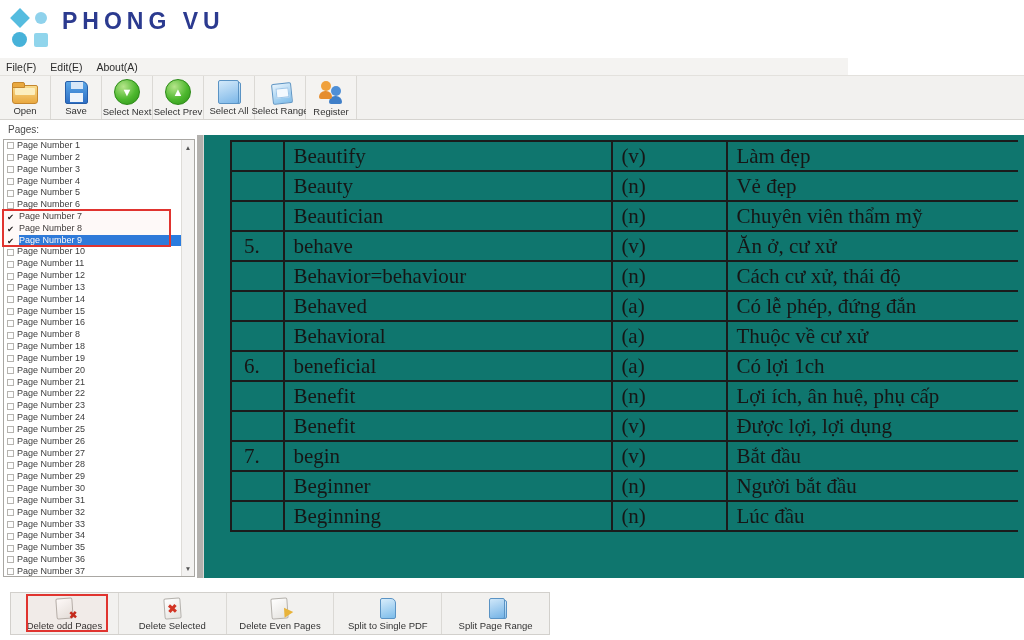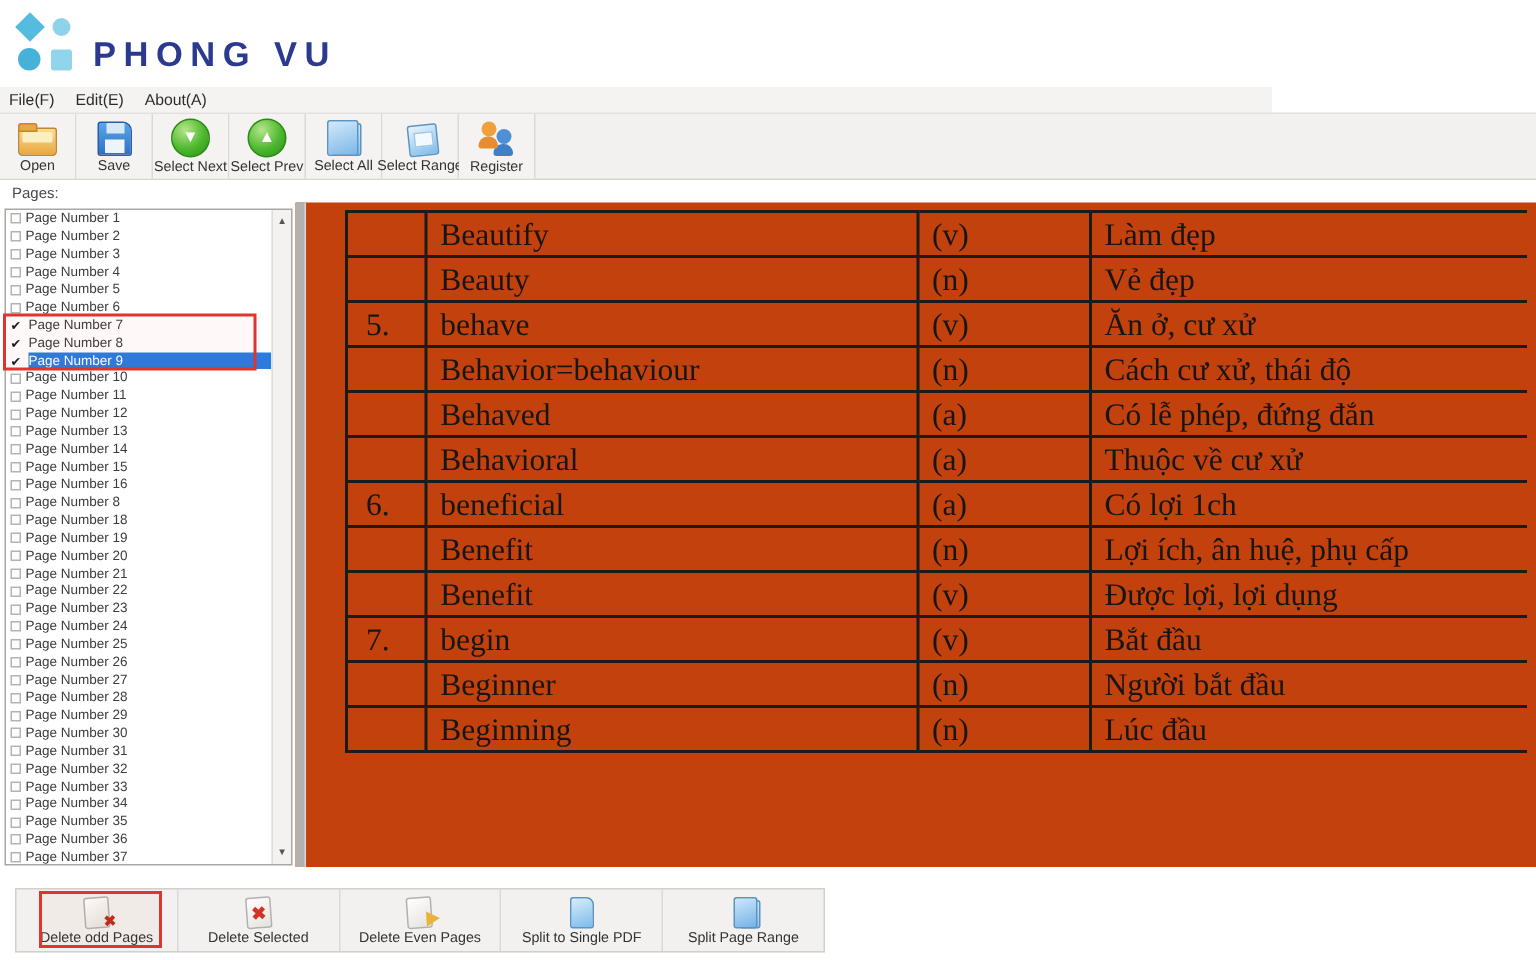--- a/index.html
+++ b/index.html
@@ -2,21 +2,21 @@
 <html><head>
 <meta charset="utf-8">
 <style>
   * { margin:0; padding:0; box-sizing:border-box; }
   html,body { width:1024px; height:640px; overflow:hidden; }
   body { font-family:"Liberation Sans", sans-serif; background:#fff; position:relative; }
   #stage { position:absolute; left:0; top:0; width:1024px; height:640px; background:#fff; }
 
   
   .header { position:absolute; left:0; top:0; width:1024px; height:58px; background:#ffffff; }
-  .brand { position:absolute; left:10px; top:8px; display:flex; align-items:flex-end; gap:12px; }
+  .brand { position:absolute; left:10px; top:8px; display:flex; align-items:flex-start; gap:12px; }
   .shape-grid { position:relative; width:40px; height:42px; }
   .sg-diamond { position:absolute; left:3px; top:3px; width:14px; height:14px; background:#55bcdf; transform:rotate(45deg); }
   .sg-circle-sm { position:absolute; left:25px; top:4px; width:12px; height:12px; border-radius:50%; background:#8fd2ec; }
   .sg-circle { position:absolute; left:2px; top:24px; width:15px; height:15px; border-radius:50%; background:#47b2d9; }
   .sg-square { position:absolute; left:24px; top:25px; width:14px; height:14px; background:#90d5ec; border-radius:2px; }
   .brand-text { font-size:23px; font-weight:800; letter-spacing:5px; color:#2b3a8f; }
 
   
   .menubar { position:absolute; left:0; top:58px; width:848px; height:17px; background:#f4f3f1; display:flex; align-items:center; padding-left:6px; gap:14px; }
   .menu-item { font-size:10.5px; color:#2c2c2c; cursor:default; }
@@ -52,21 +52,21 @@
   .page-item { display:flex; align-items:center; height:11.83px; padding-left:3px; gap:3px; }
   .box { width:7px; height:7px; border:1px solid #b5b3af; background:#fdfdfd; flex:0 0 auto; }
   .check { width:9px; font-size:8.5px; line-height:8px; color:#1a1a1a; flex:0 0 auto; }
   .pi-label { font-size:9px; color:#3c3c3c; flex:1; white-space:nowrap; line-height:11.8px; }
   .pi-label.selected { background:#2a7cdf; color:#fff; }
   .scrollbar { position:absolute; right:0; top:0; width:13px; bottom:0; background:#f3f2f1; border-left:1px solid #dedcd8; }
   .scroll-up-icon,.scroll-down-icon { position:absolute; left:0; right:0; text-align:center; font-size:6.5px; color:#555; }
   .scroll-up-icon { top:4px; } .scroll-down-icon { bottom:4px; }
 
   
-  .preview { position:absolute; left:197px; top:135px; width:827px; height:443px; background:#c2410c; overflow:hidden; }
+  .preview { position:absolute; left:197px; top:135px; width:827px; height:443px; background:#0f766e; overflow:hidden; }
   .page-edge { position:absolute; left:0; top:0; width:7px; height:100%; background:#b3b1ae; border-right:1px solid #d9d7d4; }
   .vocab-table { position:absolute; left:33px; top:5px; border-collapse:collapse; table-layout:fixed; width:788px; font-family:"Liberation Serif", serif; font-size:21px; color:#161616; }
   .vocab-table td { border:2px solid #1b1b1b; height:30px; padding:0 0 0 8px; white-space:nowrap; overflow:hidden; }
   td.col-no { width:53px; padding-left:12px; }
   td.col-word { width:325px; }
   td.col-pos { width:114px; }
   td.col-meaning { width:288px; border-right:none; }
 
   
   .bottombar { position:absolute; left:10px; top:592px; width:540px; height:43px; background:#f2f1ef; border:1px solid #d2d0cc; display:flex; }
@@ -313,20 +313,26 @@
             <td class="col-pos">(v)</td>
             <td class="col-meaning">Làm đẹp</td>
           </tr>
           <tr>
             <td class="col-no"></td>
             <td class="col-word">Beauty</td>
             <td class="col-pos">(n)</td>
             <td class="col-meaning">Vẻ đẹp</td>
           </tr>
           <tr>
+            <td class="col-no"></td>
+            <td class="col-word">Beautician</td>
+            <td class="col-pos">(n)</td>
+            <td class="col-meaning">Chuyên viên  thẩm mỹ</td>
+          </tr>
+          <tr>
             <td class="col-no">5.</td>
             <td class="col-word">behave</td>
             <td class="col-pos">(v)</td>
             <td class="col-meaning">Ăn ở, cư xử</td>
           </tr>
           <tr>
             <td class="col-no"></td>
             <td class="col-word">Behavior=behaviour</td>
             <td class="col-pos">(n)</td>
             <td class="col-meaning">Cách cư xử, thái độ</td>

